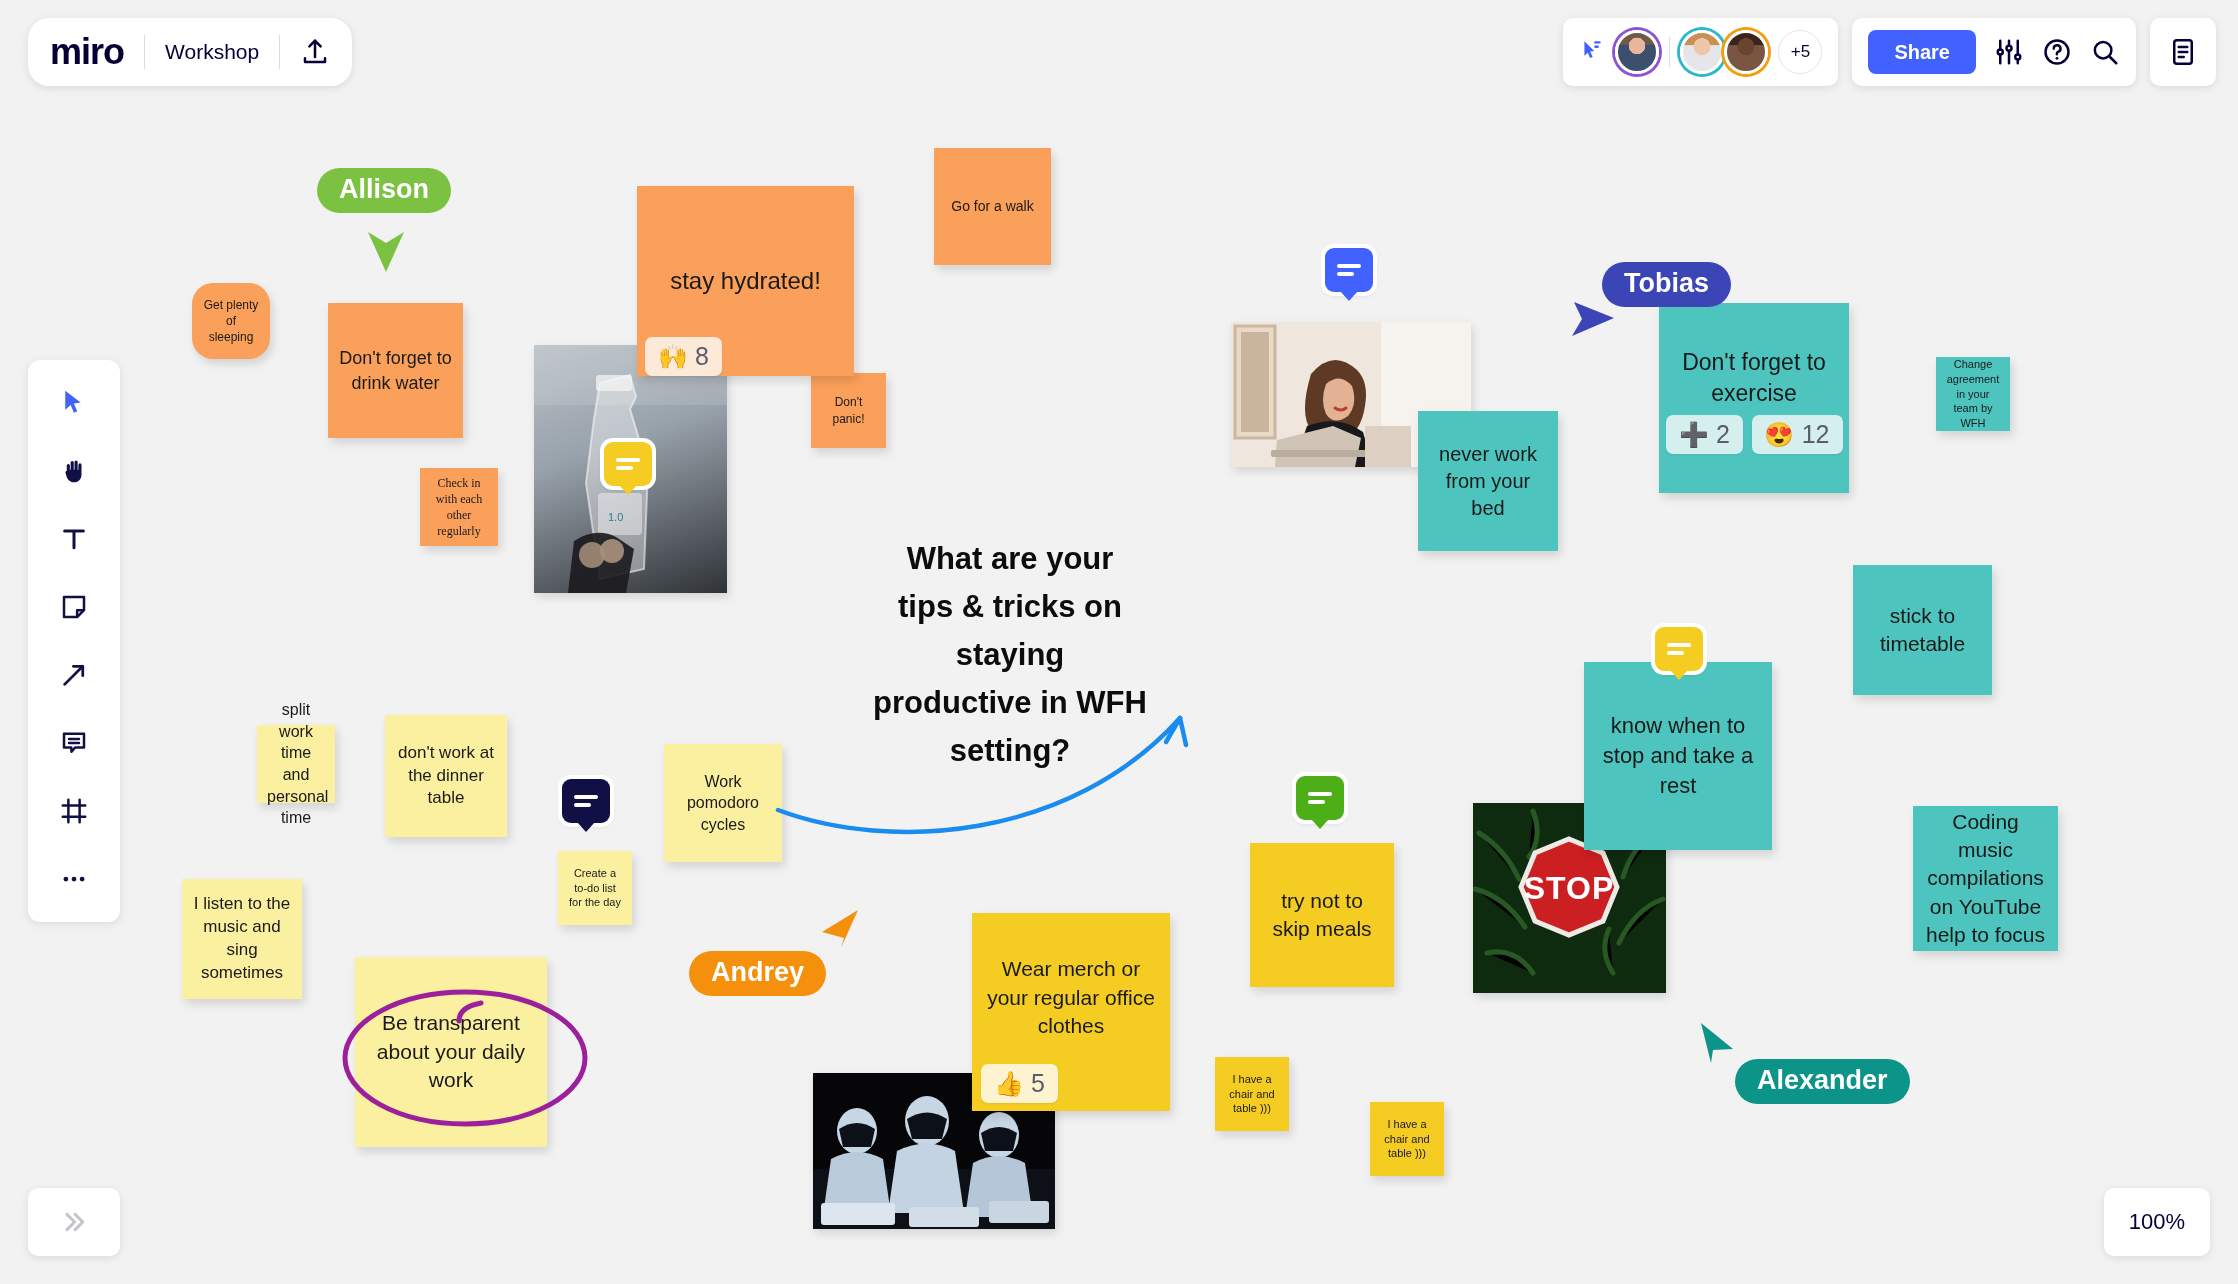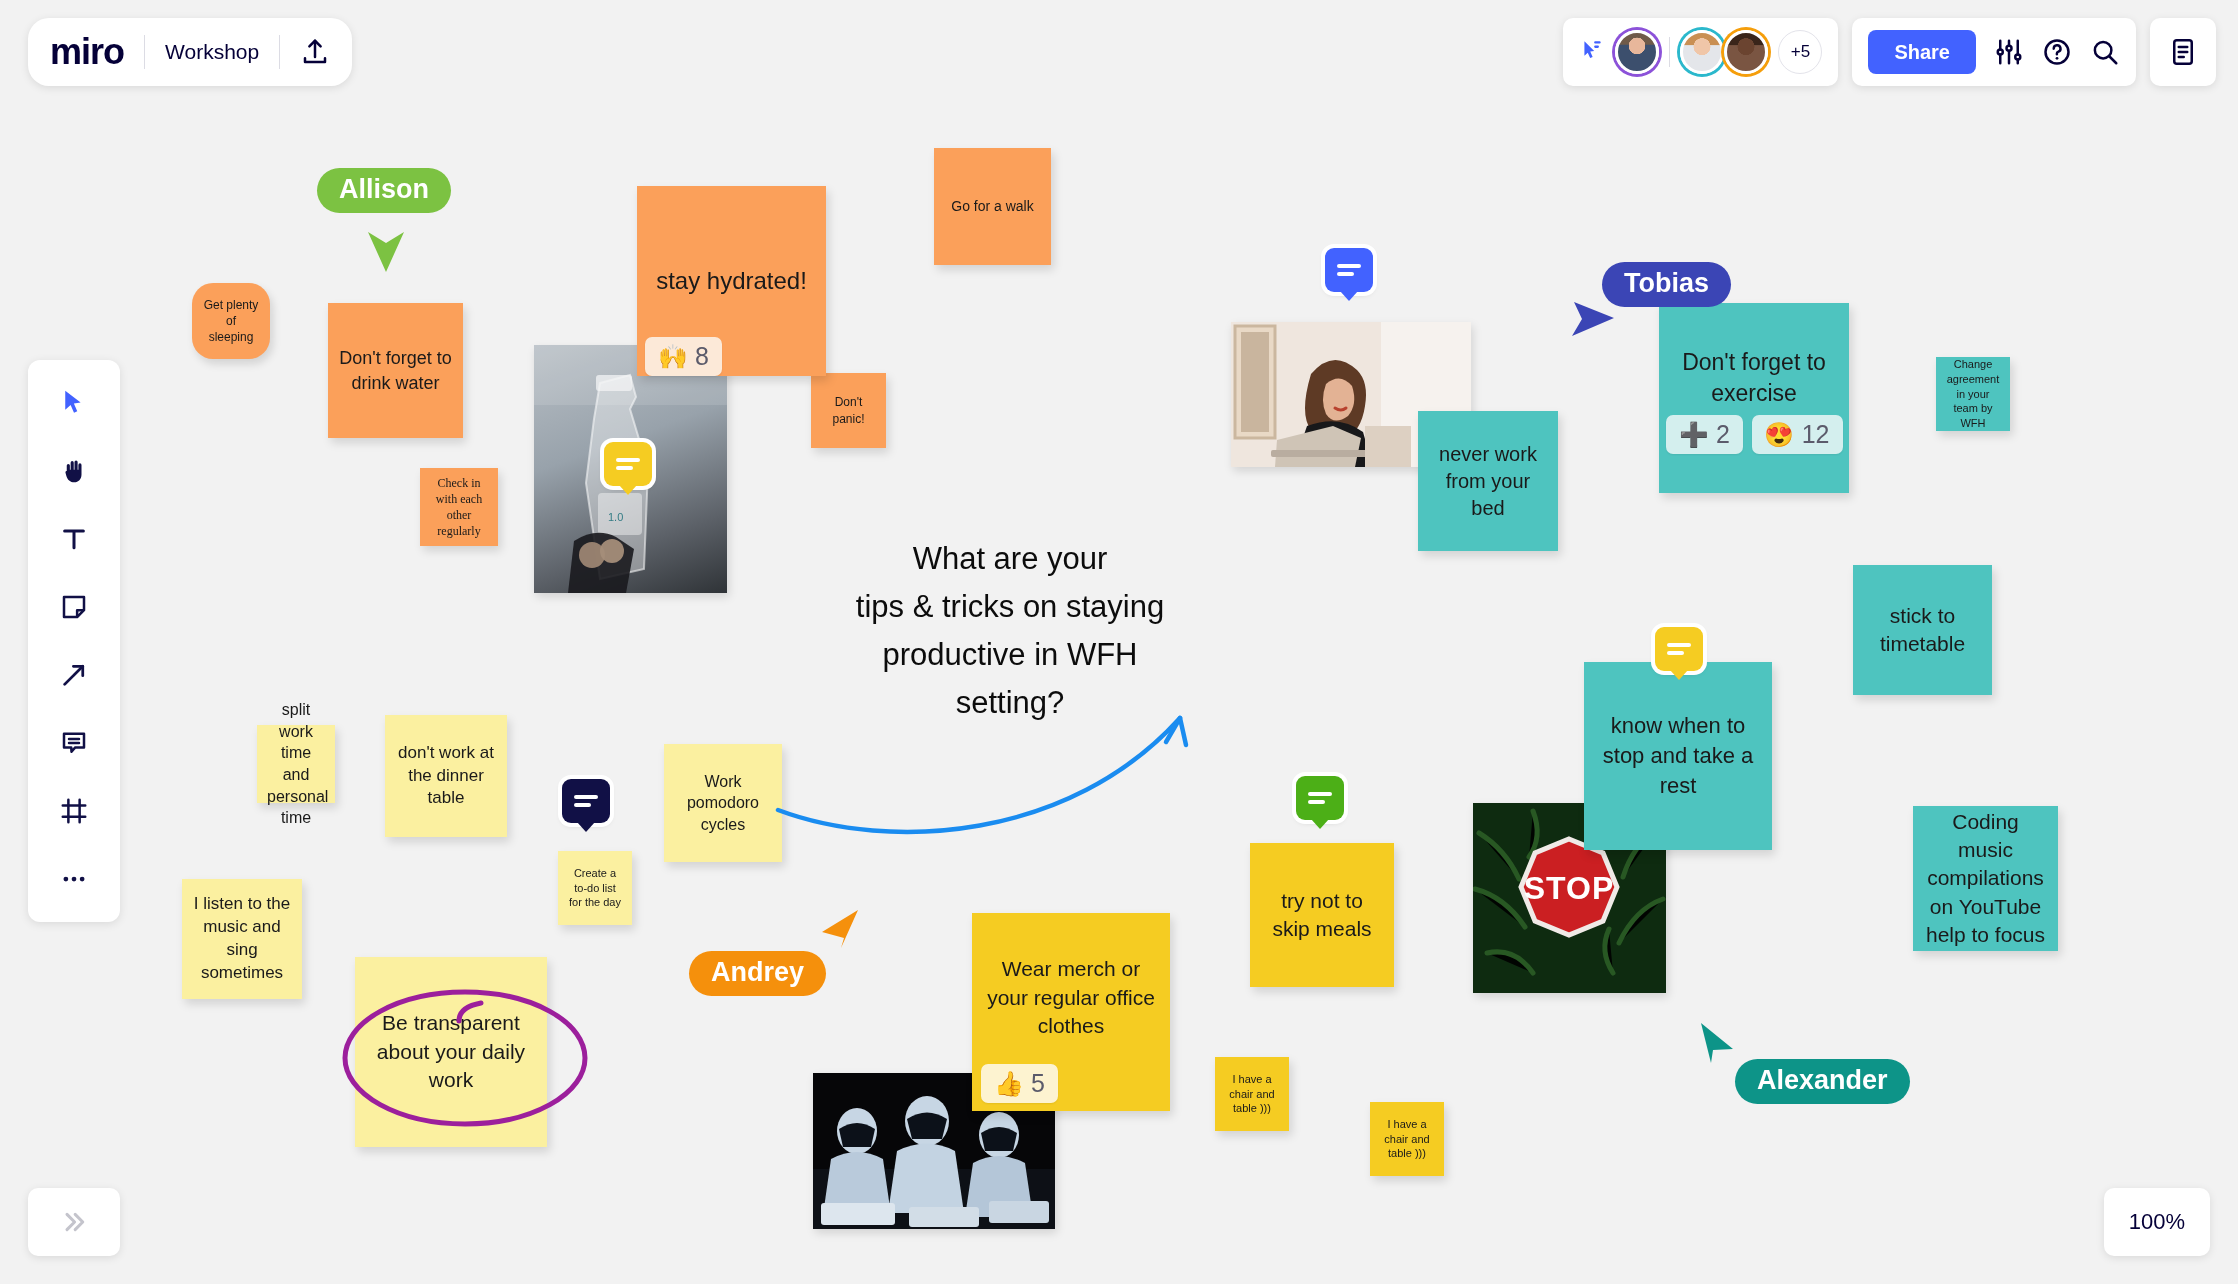--- a/index.html
+++ b/index.html
@@ -90,21 +90,21 @@
   
   .bottle-bg { background: linear-gradient(160deg,#b9c0c6 0%,#98a2ab 40%,#5c6168 75%,#2f3337 100%); }
   
   .woman-bg { background: linear-gradient(120deg,#efe4dc 0%,#e7dad1 45%,#f2ece7 100%); }
   
   .stop-bg { background: linear-gradient(150deg,#0e2b10 0%,#14380f 50%,#0a1f0b 100%); }
   
   .troop-bg { background:#0a0a0c; }
 
   .central-q { position:absolute; text-align:center; font-size:31px; line-height:1.55; color:#0c0c0c;
-               font-weight:400; font-family:"Liberation Sans", sans-serif; }
+               font-weight:700; font-family:"Liberation Sans", sans-serif; }
 
   .scribble { position:absolute; pointer-events:none; }
 </style>
 </head>
 <body>
 
 <div id="board">
 
   <div class="topbar-left">
     <div class="miro-logo">miro</div>
@@ -268,21 +268,21 @@
   </div>
 
   <div class="note" style="left:328px; top:303px; width:135px; height:135px; background:#fba05a; font-size:18px;">
     <span>Don't forget to drink water</span>
   </div>
 
   <div class="note" style="left:420px; top:468px; width:78px; height:78px; background:#fba05a; font-size:12px;font-family:Liberation Serif, serif;">
     <span>Check in with each other regularly</span>
   </div>
 
-  <div class="note" style="left:637px; top:186px; width:189px; height:190px; background:#fba05a; font-size:24px; z-index:12;text-align:center;">
+  <div class="note" style="left:637px; top:186px; width:217px; height:190px; background:#fba05a; font-size:24px; z-index:12;text-align:center;">
     <span>stay hydrated!</span>
   </div>
   <div class="reactions" style="left:645px; top:337px; z-index:14;">
     <div class="reaction" style="background:#fce9d8;">
       <em>🙌</em>
       <span>8</span>
     </div>
   </div>
 
   <div class="note" style="left:811px; top:373px; width:75px; height:75px; background:#fba05a; font-size:12px; z-index:11;">

